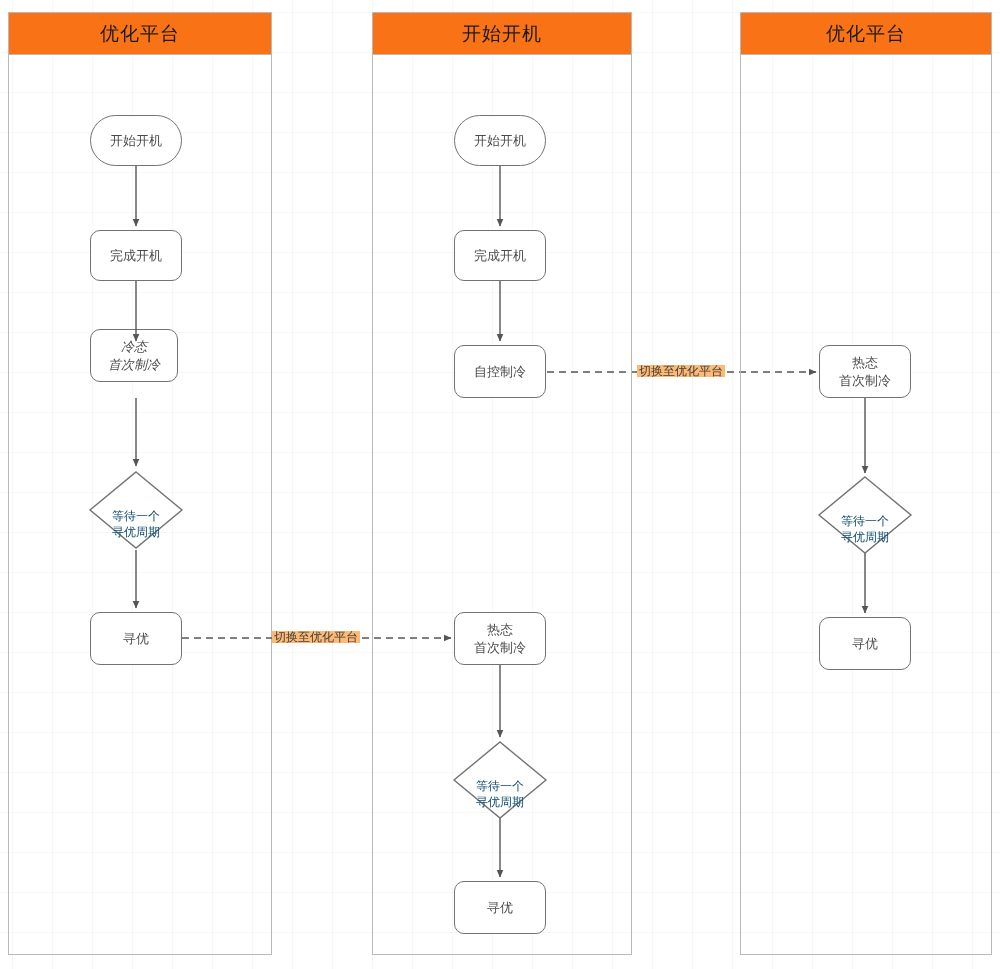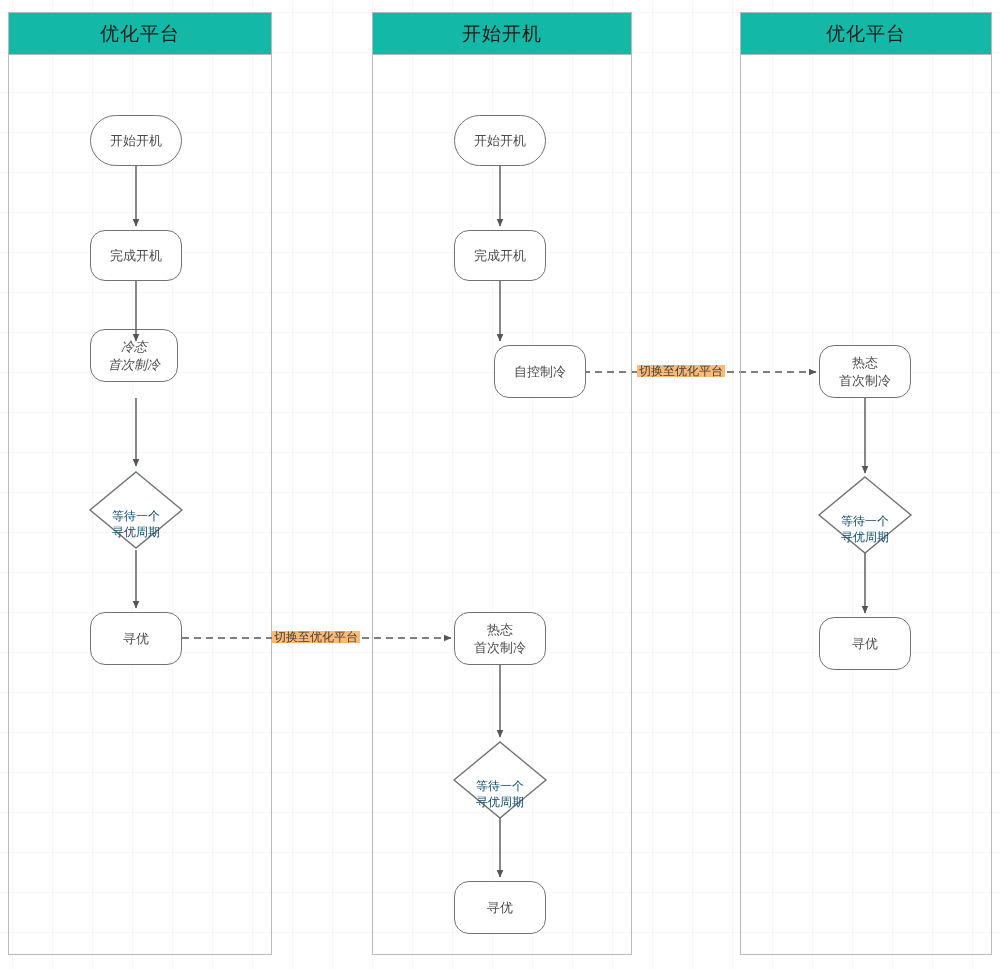--- a/index.html
+++ b/index.html
@@ -38,41 +38,41 @@
     position: absolute;
     left: 0;
     top: 0;
     right: 0;
     height: 42px;
     border-bottom: 1px solid #b9b9b9;
     display: flex;
     align-items: center;
     justify-content: center;
     box-sizing: border-box;
-    background: #14b8a6;
+    background: #f97316;
   }
   .lane-title {
     font-size: 19px;
     color: #1a1a1a;
     letter-spacing: 1px;
     line-height: 1;
   }
   .node {
     position: absolute;
     box-sizing: border-box;
     border: 1.4px solid #6f7376;
     background: #ffffff;
     display: flex;
     align-items: center;
     justify-content: center;
     text-align: center;
     color: #4a4a4a;
     font-size: 13px;
     line-height: 1.35;
-    border-radius: 15px;
+    border-radius: 10px;
   }
   .node.terminator {
     border-radius: 26px;
   }
   .node .label {
     white-space: pre-line;
   }
   .diamond {
     position: absolute;
     display: flex;
@@ -186,21 +186,21 @@
   </div>
 
   <div class="node terminator" style="left:454px; top:115px; width:92px; height:51px;">
     <span class="label">开始开机</span>
   </div>
 
   <div class="node" style="left:454px; top:230px; width:92px; height:51px;">
     <span class="label">完成开机</span>
   </div>
 
-  <div class="node" style="left:454px; top:345px; width:92px; height:53px;margin-left:40px;">
+  <div class="node" style="left:454px; top:345px; width:92px; height:53px;">
     <span class="label">自控制冷</span>
   </div>
 
   <div class="node" style="left:454px; top:612px; width:92px; height:53px;">
     <span class="label">热态
 首次制冷</span>
   </div>
 
   <div class="diamond" style="left:452px; top:740px; width:96px; height:80px;">
     <svg width="96" height="80" viewBox="0 0 96 80">

